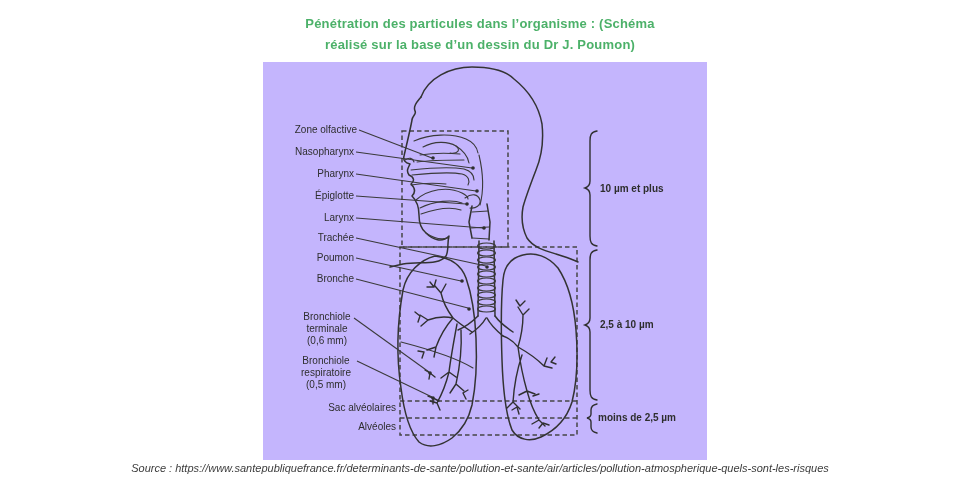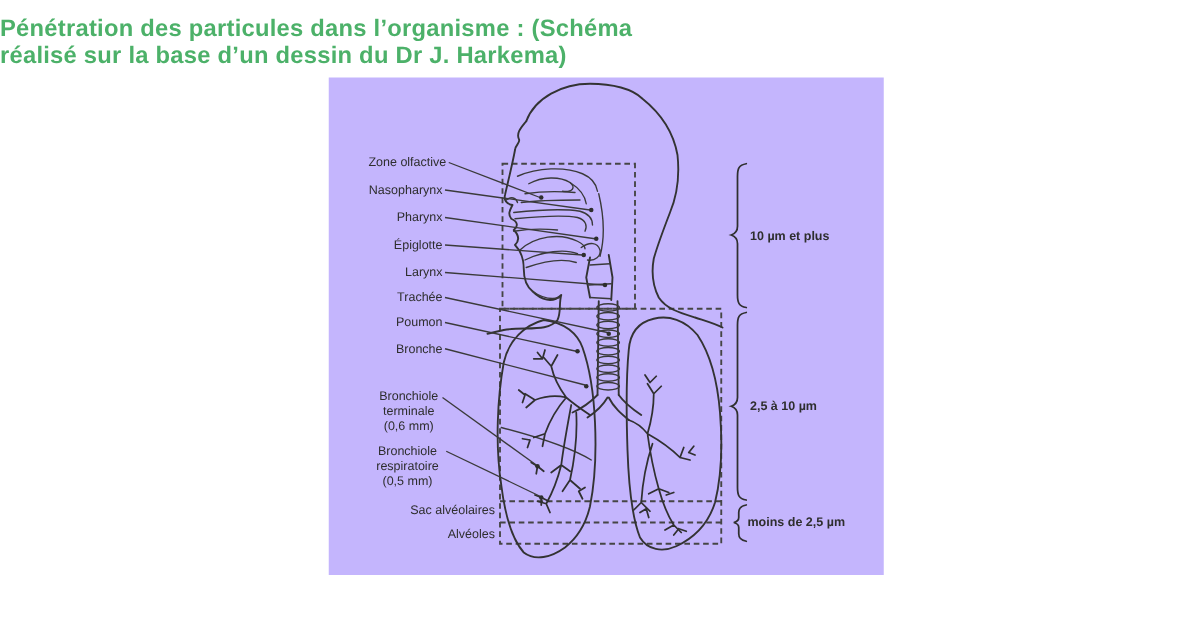--- a/index.html
+++ b/index.html
@@ -4,21 +4,21 @@
 <style>
   html,body{margin:0;padding:0;}
   body{
     width:960px;height:500px;background:#ffffff;
     font-family:"Liberation Sans", sans-serif;
     position:relative;overflow:hidden;
   }
   .page{position:absolute;inset:0;}
   .title{
     position:absolute;top:13px;left:0;width:960px;
-    font-size:19px;font-weight:bold;
+    text-align:center;font-size:13px;font-weight:bold;
     line-height:21px;color:#4cb169;letter-spacing:.2px;
   }
   .figure-wrap{position:absolute;left:263px;top:62px;width:444px;height:398px;background:#c4b5fd;}
   .source{
     position:absolute;top:462px;left:0;width:960px;text-align:center;
     font-size:11px;font-style:italic;color:#3c3c3c;
   }
   svg text{
     font-family:"Liberation Sans", sans-serif;
     fill:#2e2e2e;font-size:10px;
@@ -32,21 +32,21 @@
   svg .dot{fill:#2e2e2e;stroke:none;}
   svg .brace{stroke:#2f2f2f;fill:none;stroke-width:1.4;stroke-linecap:round;}
 </style>
 </head>
 <body>
 
 <div class="page">
 
   <div class="title">
     <div>Pénétration des particules dans l’organisme : (Schéma</div>
-    <div>réalisé sur la base d’un dessin du Dr J. Harkema)</div>
+    <div>réalisé sur la base d’un dessin du Dr J. Poumon)</div>
   </div>
 
   <div class="figure-wrap">
   <svg width="444" height="398" viewBox="263 62 444 398">
 
     <rect class="dash" x="402" y="131" width="106" height="116"></rect>
     <rect class="dash" x="400" y="247" width="177" height="188"></rect>
     <path class="dash" d="M400,401 H577"></path>
     <path class="dash" d="M400,418 H577"></path>
 
@@ -221,13 +221,14 @@
       <path class="brace" d="M597,131 C591,132 590,135 590,141 L590,181 C590,185 588,187 585,188 C588,189 590,191 590,195 L590,236 C590,242 591,245 597,246"></path>
       <path class="brace" d="M597,250 C591,251 590,254 590,260 L590,318 C590,322 588,324 585,325 C588,326 590,328 590,332 L590,390 C590,396 591,399 597,400"></path>
       <path class="brace" d="M597,404 C592,405 591,407 591,410 L591,414 C591,416 589,417.5 587,418 C589,418.5 591,420 591,422 L591,427 C591,430 592,432 597,433"></path>
       <text class="rlabel" x="600" y="192">10 µm et plus</text>
       <text class="rlabel" x="600" y="328">2,5 à 10 µm</text>
       <text class="rlabel" x="598" y="421">moins de 2,5 µm</text>
     </g>
   </svg>
   </div>
 
+  <div class="source">Source : https://www.santepubliquefrance.fr/determinants-de-sante/pollution-et-sante/air/articles/pollution-atmospherique-quels-sont-les-risques</div>
 </div>
 
 </body></html>

